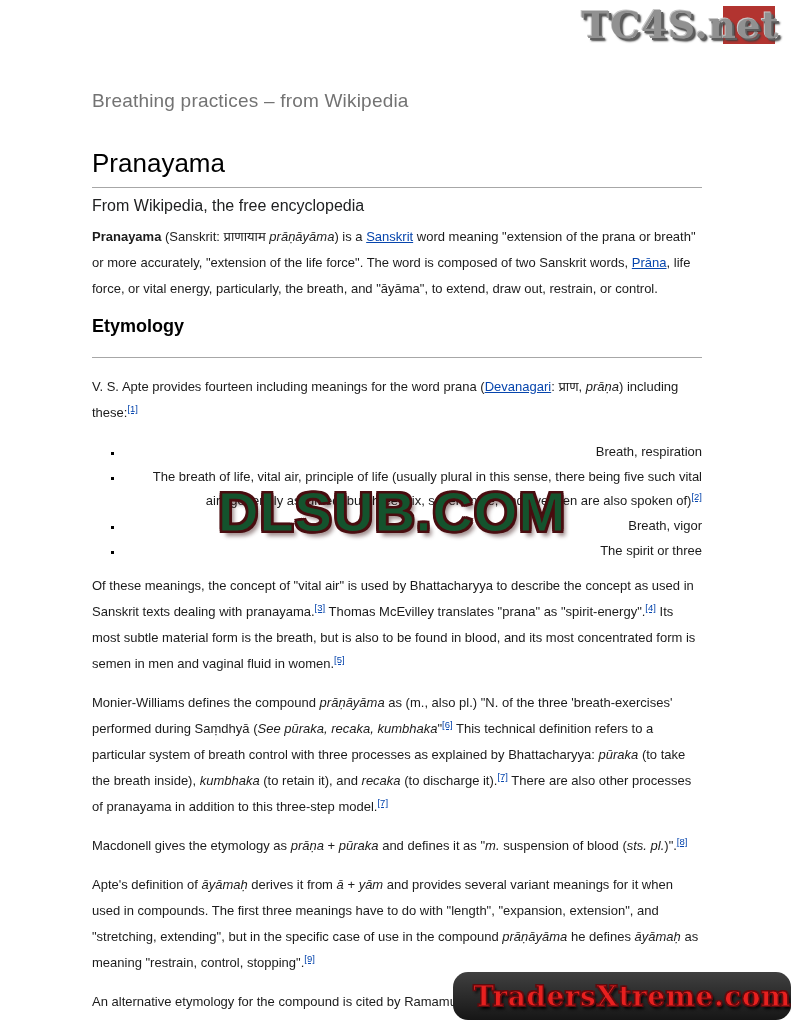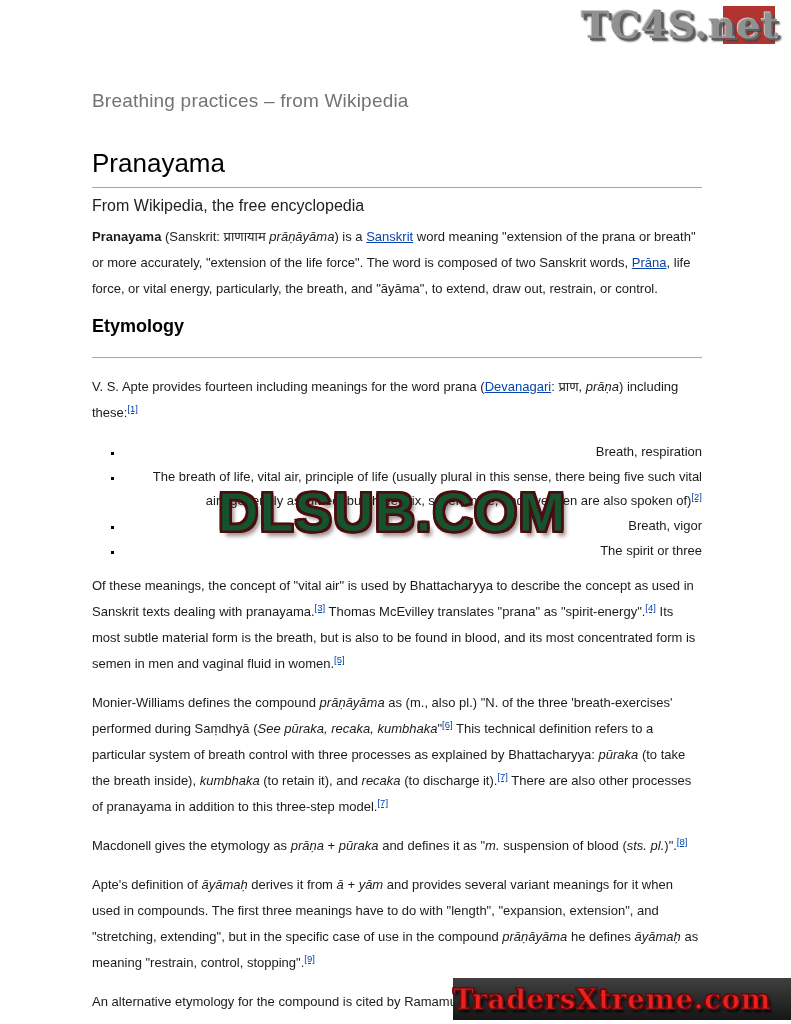--- a/index.html
+++ b/index.html
@@ -63,23 +63,23 @@
     -webkit-text-stroke:1px #4a0d10;
     text-shadow:
       -2px -2px 0 #4a0d10, 2px -2px 0 #4a0d10,
       -2px 2px 0 #4a0d10, 2px 2px 0 #4a0d10,
       -2px 0 0 #4a0d10, 2px 0 0 #4a0d10,
       0 -2px 0 #4a0d10, 0 2px 0 #4a0d10,
       4px 5px 4px rgba(40,0,0,0.45);
     white-space:nowrap;
   }
   .wm-bottom-bar {
-    position:absolute; right:0; bottom:4px; width:338px; height:42px;
+    position:absolute; right:0; bottom:4px; width:338px; height:48px;
     background:linear-gradient(#404040, #161616);
-    display:flex; align-items:center; justify-content:flex-start;
+    display:flex; align-items:center; justify-content:flex-end;border-radius:15px;
   }
   .wm-bottom-text {
     font-family:"DejaVu Serif", serif; font-weight:700;
     font-size:28px; color:#e8201f; letter-spacing:0.5px;
     -webkit-text-stroke:1px #5f0c0f;
     text-shadow:
       -1px -1px 0 #5f0c0f, 1px -1px 0 #5f0c0f,
       -1px 1px 0 #5f0c0f, 1px 1px 0 #5f0c0f,
       2px 3px 3px #000;
     white-space:nowrap;

